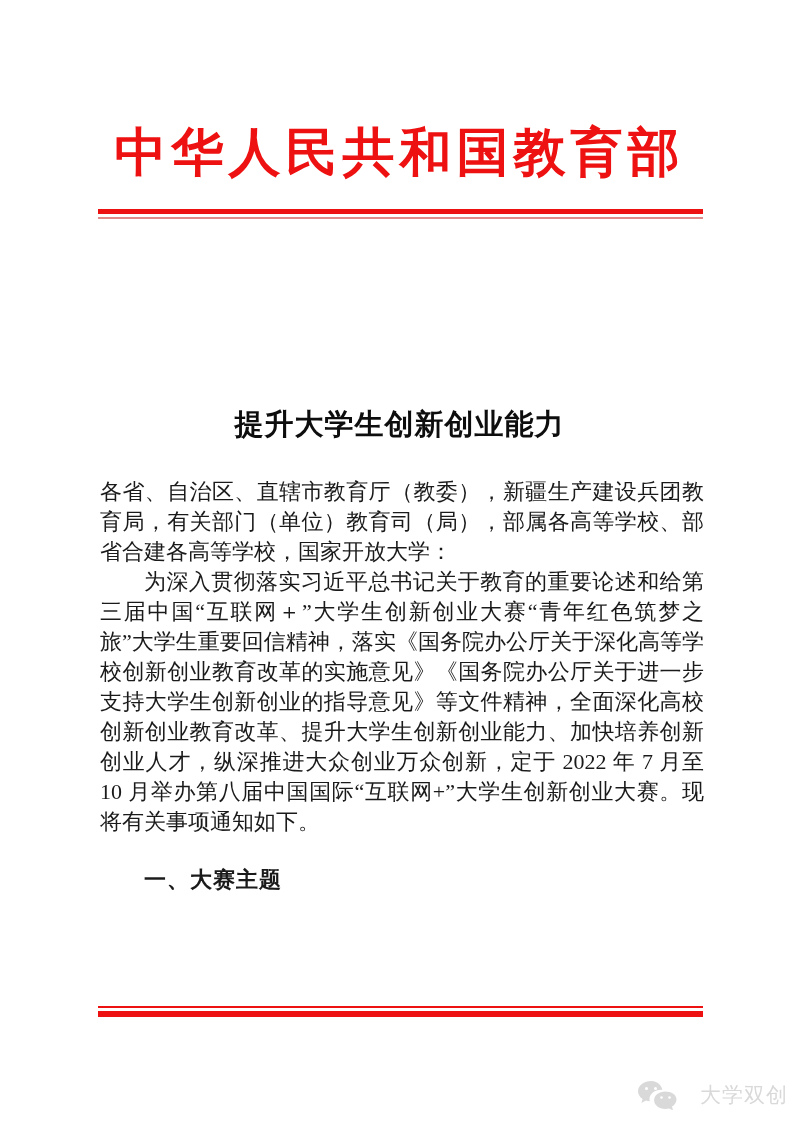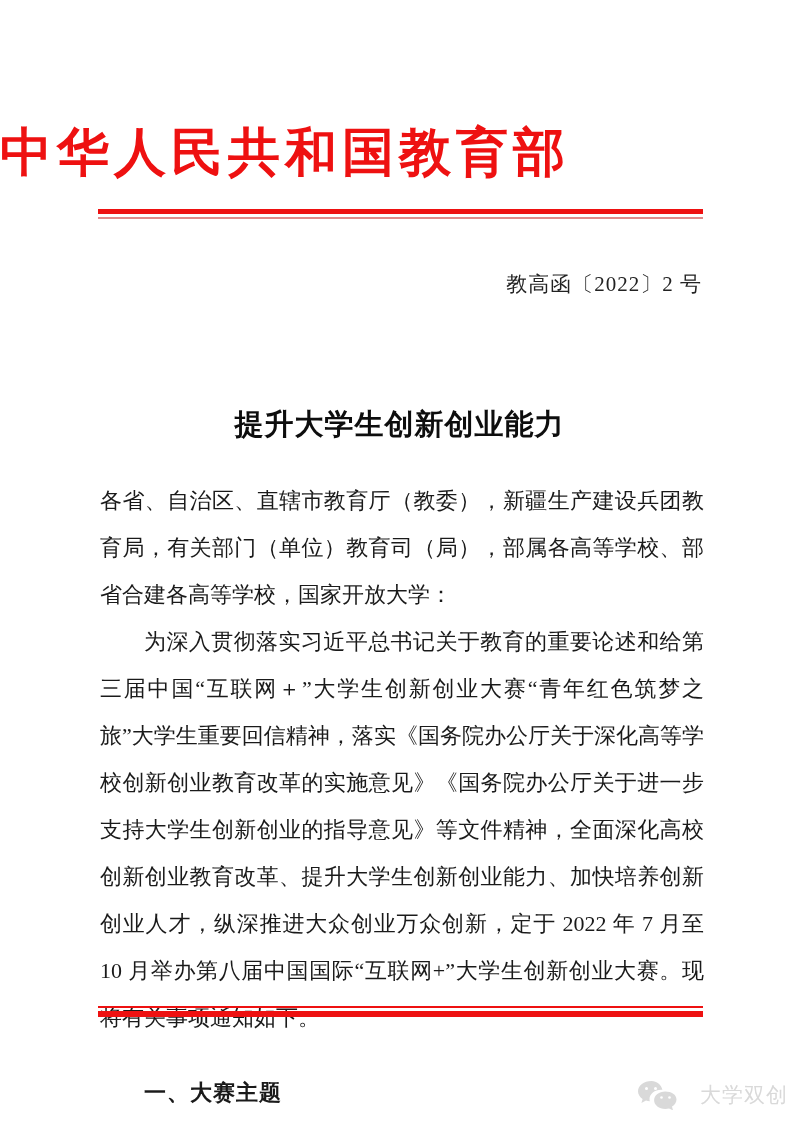--- a/index.html
+++ b/index.html
@@ -11,21 +11,21 @@
   }
   .page {
     position: relative;
     width: 799px; height: 1130px;
     background: #ffffff;
     color: #1a1a1a;
   }
   .letterhead {
     position: absolute;
     top: 118px; left: 0; width: 100%;
-    text-align: left;
+    text-align: center;
     font-size: 52px;
     font-weight: bold;
     letter-spacing: 5px;
     color: var(--accent-red, #ee1111);
     white-space: nowrap;
   }
   .rule {
     position: absolute;
     left: 98px; width: 605px;
   }
@@ -45,21 +45,21 @@
     font-size: 29px;
     line-height: 46px;
     font-weight: bold;
     color: #0d0d0d;
     letter-spacing: 1px;
   }
   .body-text {
     position: absolute;
     top: 477px; left: 100px; width: 604px;
     font-size: 22px;
-    line-height: 47px;
+    line-height: 30px;
     text-align: justify;
     color: #1a1a1a;
   }
   .body-text p.indent { text-indent: 2em; }
   .body-text p.section-heading {
     font-weight: bold;
     font-family: "Liberation Sans", "DejaVu Sans", sans-serif;
     letter-spacing: 1px;
     margin-top: 28px;
   }
@@ -81,21 +81,20 @@
 </head>
 <body>
 
 <div class="page">
 
   <div class="letterhead">中华人民共和国教育部</div>
 
   <div class="rule rule-top-thick"></div>
   <div class="rule rule-top-thin"></div>
 
-  <div class="doc-number">教高函〔2022〕2 号</div>
 
   <div class="doc-title">
     <br>
     <span>提升大学生创新创业能力</span>
   </div>
 
   <div class="body-text">
     <p>各省、自治区、直辖市教育厅（教委），新疆生产建设兵团教育局，有关部门（单位）教育司（局），部属各高等学校、部省合建各高等学校，国家开放大学：</p>
     <p class="indent">为深入贯彻落实习近平总书记关于教育的重要论述和给第三届中国“互联网＋”大学生创新创业大赛“青年红色筑梦之旅”大学生重要回信精神，落实《国务院办公厅关于深化高等学校创新创业教育改革的实施意见》《国务院办公厅关于进一步支持大学生创新创业的指导意见》等文件精神，全面深化高校创新创业教育改革、提升大学生创新创业能力、加快培养创新创业人才，纵深推进大众创业万众创新，定于 2022 年 7 月至 10 月举办第八届中国国际“互联网+”大学生创新创业大赛。现将有关事项通知如下。</p>
     <p class="indent section-heading">一、大赛主题</p>

